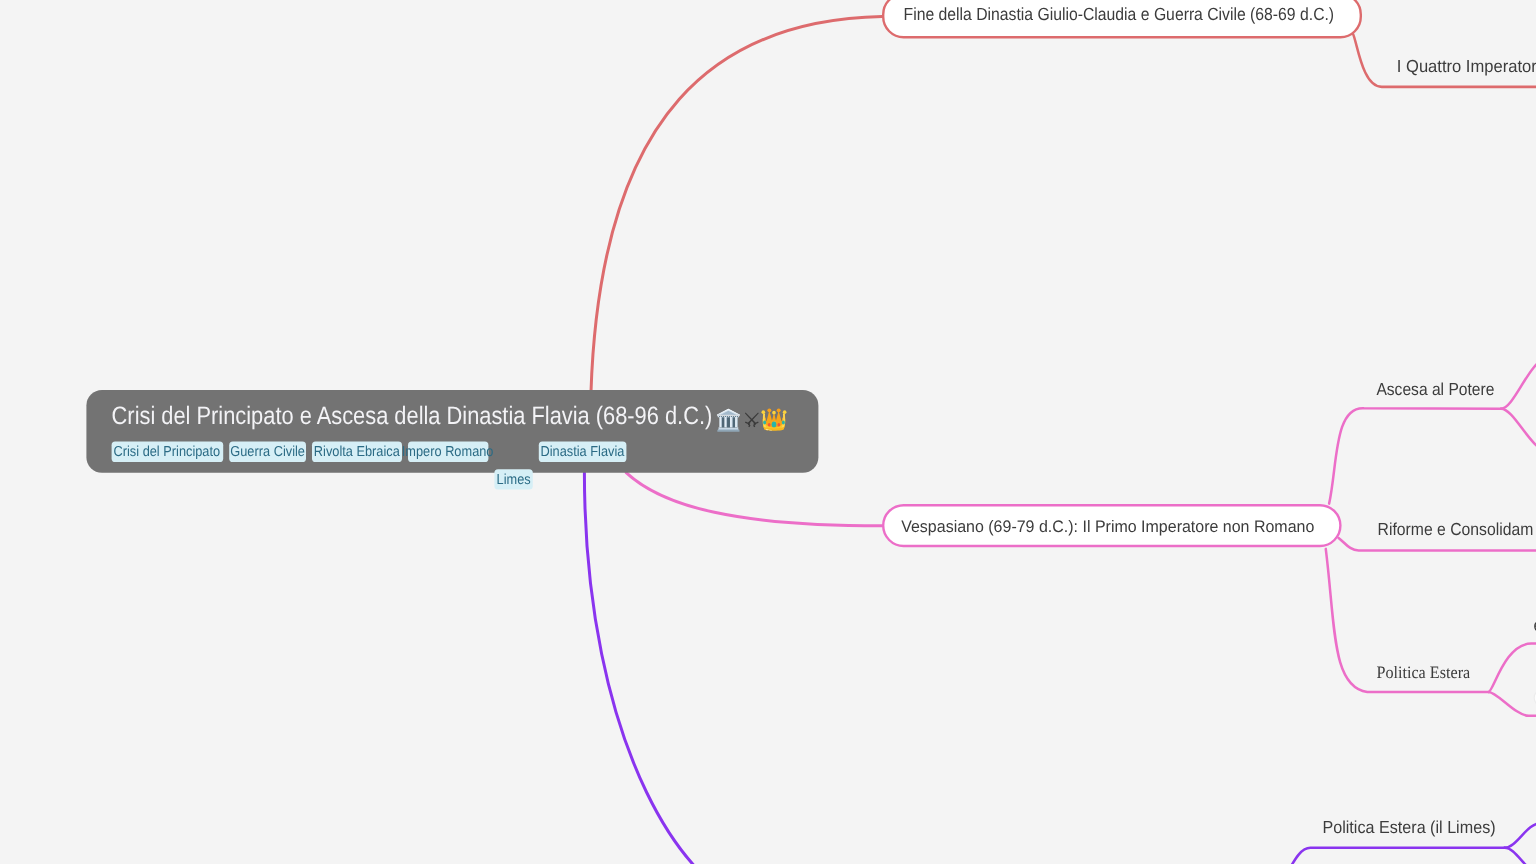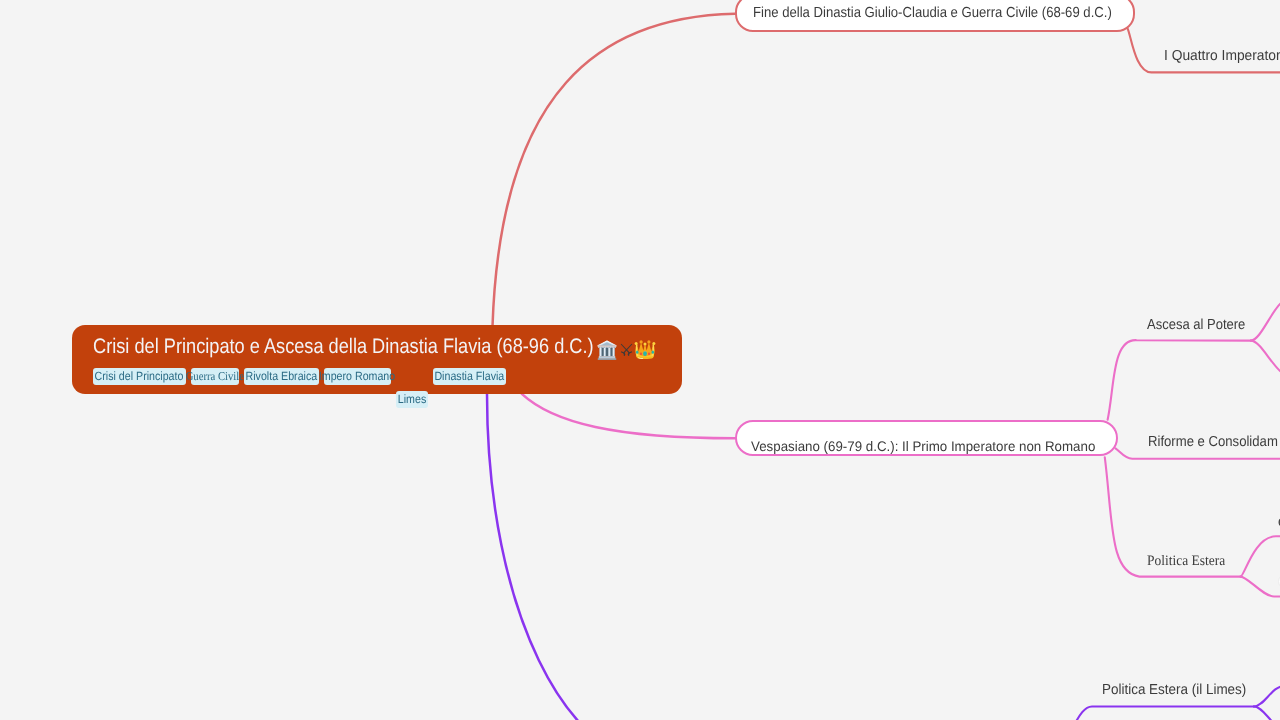--- a/index.html
+++ b/index.html
@@ -8,21 +8,21 @@
        font-family:"Liberation Sans",sans-serif;
        -webkit-font-smoothing:antialiased;
        text-rendering:geometricPrecision;}
   #stage{position:relative;width:1280px;height:720px;overflow:hidden;}
   svg#links{position:absolute;left:0;top:0;width:1280px;height:720px;overflow:visible;}
   svg#links path{fill:none;stroke-linecap:round;stroke-linejoin:round;}
 
   
   .root{
     position:absolute;left:72px;top:325px;width:610px;height:69px;
-    background:#c2410c;border-radius:13px;box-sizing:border-box;
+    background:#737373;border-radius:13px;box-sizing:border-box;
     padding:11px 20px 0 21px;
   }
   .root-title{
     font-size:21px;color:#f3f3f6;line-height:22px;white-space:nowrap;
     display:flex;align-items:center;
   }
   .root-title-text{display:block;transform:scaleX(.8664);transform-origin:left center;
                    width:498px;}
   .root-emoji{display:inline-flex;align-items:center;margin-left:7px;
                 position:relative;top:2.6px;}
@@ -195,21 +195,21 @@
           <ellipse cx="27.4" cy="25.6" rx="2.1" ry="2.7" fill="#f4553c"></ellipse>
           <ellipse cx="20.0" cy="25.2" rx="3.6" ry="4.5" fill="#2ab5a8"></ellipse>
           <path d="M17.3 21.2 C19.2 19.7 22.0 20.2 23.4 22.0 C21.4 20.9 18.9 20.5 17.3 21.2Z" fill="#8fe0d2" opacity=".7"></path>
         </svg>
       </span>
     </div>
     <div class="root-tags">
       <span class="tag" style="width:93px;">
           <i>Crisi del Principato</i>
         </span>
-      <span class="tag" style="width:48px;font-family:Liberation Serif, serif;">
+      <span class="tag" style="width:64px;">
           <i>Guerra Civile</i>
         </span>
       <span class="tag" style="width:75px;">
           <i>Rivolta Ebraica</i>
         </span>
       <span class="tag" style="width:67px;">
           <i>Impero Romano</i>
         </span>
       <span class="tag" style="width:32px;margin-top:23px;">
           <i>Limes</i>
@@ -219,21 +219,21 @@
         </span>
     </div>
   </div>
 
   <div class="boxnode" style="left:735px;top:-6.5px;width:399.5px;height:38px;border-color:#dd6b6d;border-radius:18px;
               padding-left:16px;font-size:14.6px;">
     <span style="transform:scaleX(.899);width:360px;">Fine della Dinastia Giulio-Claudia e Guerra Civile (68-69 d.C.)</span>
   </div>
 
   <div class="boxnode" style="left:734.5px;top:419.8px;width:383px;height:36.6px;border-color:#ec6ec8;border-radius:18px;
-              padding-left:14.5px;font-size:13.9px;align-items:flex-end;">
+              padding-left:14.5px;font-size:13.9px;">
     <span style="transform:scaleX(.959);width:344px;">Vespasiano (69-79 d.C.): Il Primo Imperatore non Romano</span>
   </div>
 
   <div class="label" style="left:1164.3px;top:48px;">
       <span style="transform:scaleX(.952);">I Quattro Imperatori</span>
     </div>
 
   <div class="label" style="left:1146.7px;top:316.5px;">
       <span style="transform:scaleX(.897);">Ascesa al Potere</span>
     </div>

